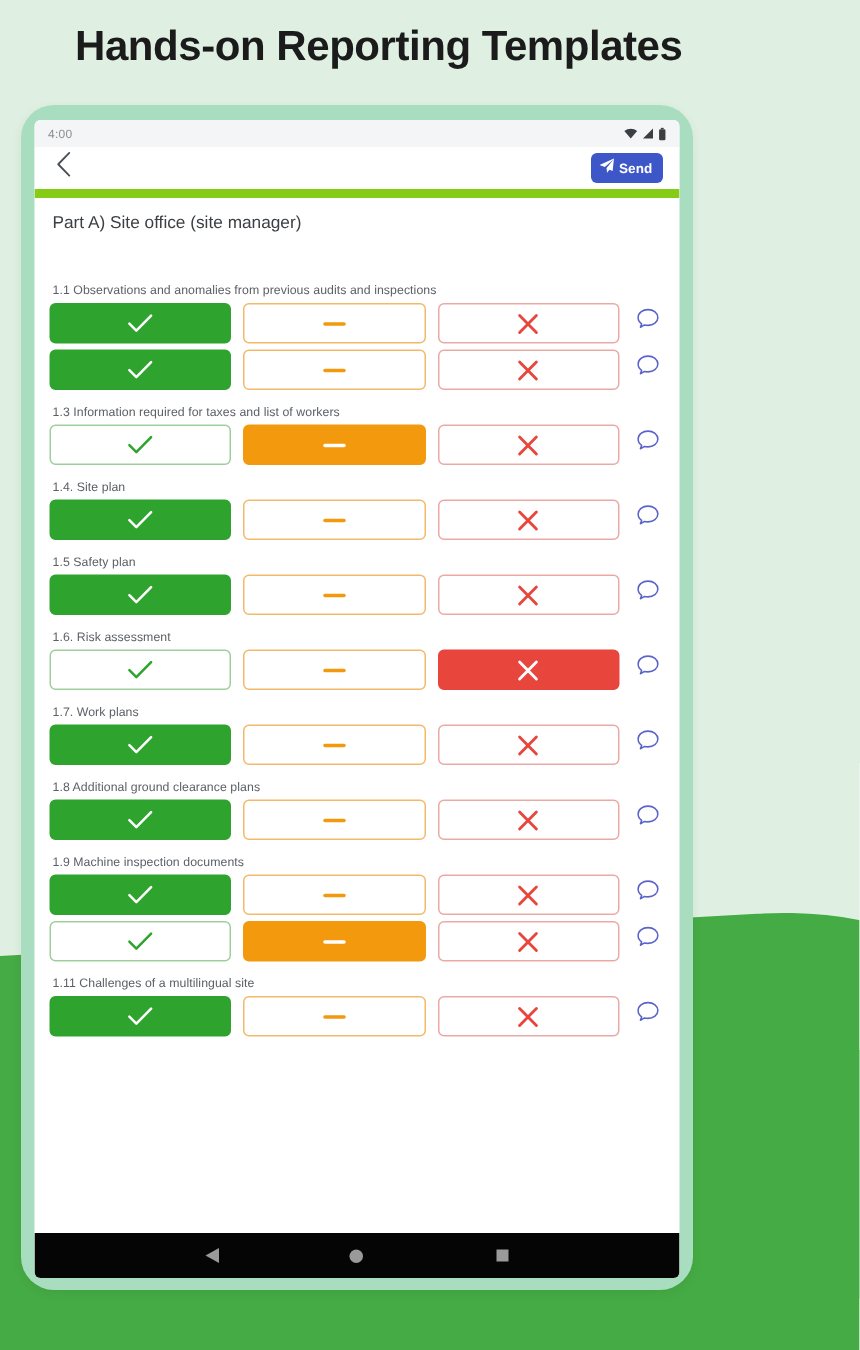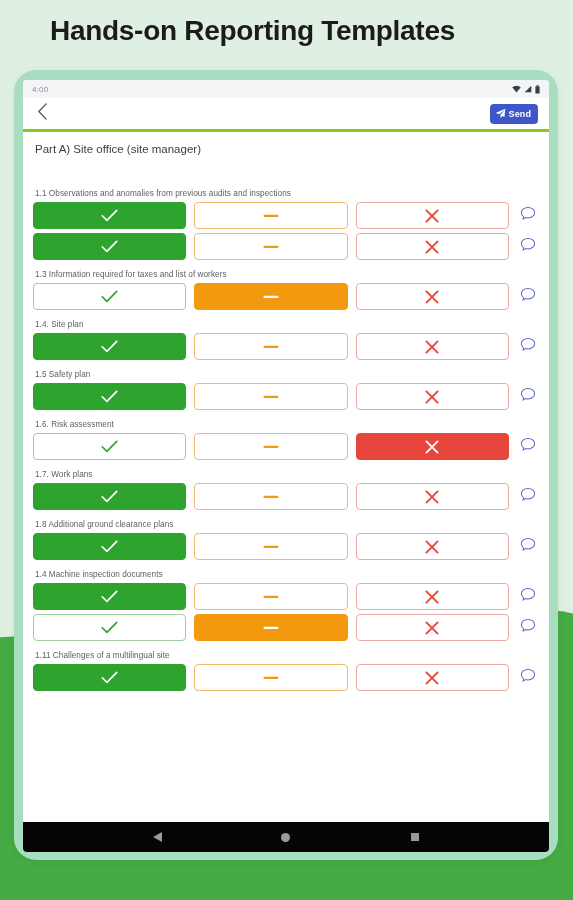--- a/index.html
+++ b/index.html
@@ -53,21 +53,21 @@
     color: #1b1b1b;
     letter-spacing: -0.3px;
     z-index: 5;
   }
 
   
   .device-frame {
     position: absolute;
     left: 14px;
     top: 70px;
-    width: 544px;
+    width: 448px;
     height: 790px;
     background: #a9ddc0;
     border-radius: 22px;
     padding: 10px 9px 8px 9px;
     z-index: 4;
     box-shadow: 0 2px 8px rgba(0,0,0,0.06);
   }
   .device-screen {
     width: 100%;
     height: 100%;
@@ -103,21 +103,21 @@
 
   
   .app-bar {
     height: 34px;
     background: #ffffff;
     display: flex;
     align-items: center;
     justify-content: space-between;
     padding: 0 11px 0 9px;
     flex: 0 0 auto;
-    border-bottom: 3px solid #84cc16;
+    border-bottom: 6px solid #84cc16;
   }
   .back-btn {
     width: 20px; height: 20px;
     display: flex; align-items: center; justify-content: center;
     cursor: pointer;
   }
   .send-btn {
     background: #3d56c8;
     color: #ffffff;
     border-radius: 4px;
@@ -524,21 +524,21 @@
               </span>
             </div>
             <div class="comment-icon">
               <span><svg width="16" height="16" viewBox="0 0 18 18">
                   <path d="M9 1.6c4.1 0 7.4 2.6 7.4 5.9S13.1 13.4 9 13.4a9.7 9.7 0 0 1-2.6-.35L3.3 14.8l0.95-2.55C2.6 11.2 1.6 9.5 1.6 7.5 1.6 4.2 4.9 1.6 9 1.6Z" stroke="#5b63c9" stroke-width="1.15" fill="none" stroke-linejoin="round"></path>
                 </svg></span>
             </div>
           </div>
         </div>
         <div class="qrow">
-          <div class="qlabel">1.4 Machine inspection documents</div>
+          <div class="qlabel">1.9 Machine inspection documents</div>
           <div class="qoptions">
             <div class="opt yes sel">
               <span>
                 <svg width="17" height="13" viewBox="0 0 18 14">
                   <path d="M1.2 7.3 6.2 12.3 16.8 1.5" stroke="#ffffff" stroke-width="1.8" fill="none" stroke-linecap="round" stroke-linejoin="round"></path>
                 </svg>
               </span>
             </div>
             <div class="opt na">
               <span>

